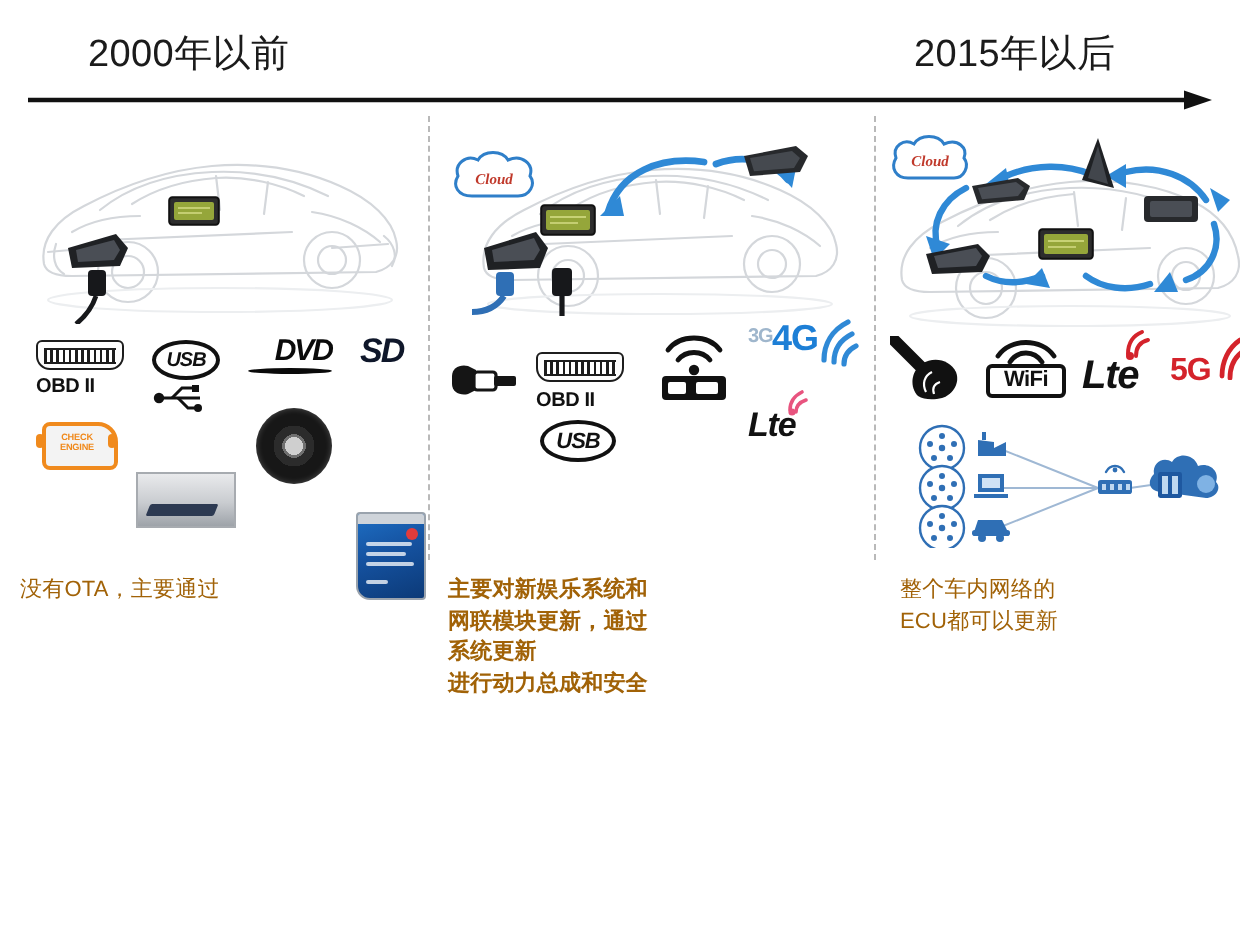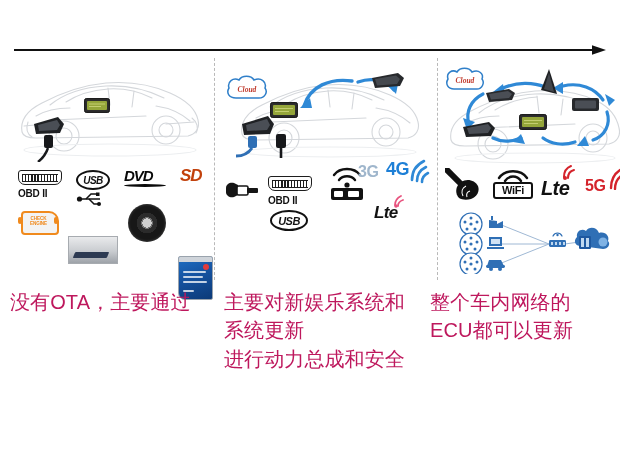--- a/index.html
+++ b/index.html
@@ -133,21 +133,21 @@
     height: 3px;
     background: #0a0a0a;
     border-radius: 50%;
     margin-top: 1px;
   }
 
   
   .sd-word {
     font-weight: bold;
     font-style: italic;
-    color: #c2410c;
+    color: #0f172a;
     font-size: 17px;
     letter-spacing: -1px;
     line-height: 1;
   }
 
   
   .cel {
     width: 40px; height: 26px;
     position: relative;
   }
@@ -269,35 +269,37 @@
   .word-wifi {
     font-weight: bold;
     color: #111;
     line-height: 1;
     letter-spacing: -0.3px;
   }
 
   
   .caption {
     position: absolute;
-    font-size: 20px;
+    font-size: 11px;
     line-height: 1.42;
-    color: #be185d;
+    color: #a16207;
     letter-spacing: 0.1px;
   }
   #caption-0 { left: 10px;  top: 288px; width: 200px; }
-  #caption-1 { left: 224px; top: 288px; width: 206px; }
-  #caption-2 { left: 430px; top: 288px; width: 170px; }
+  #caption-1 { left: 224px; top: 288px; width: 206px; font-weight: bold; }
+  #caption-2 { left: 450px; top: 288px; width: 170px; }
   .caption span { display: block; white-space: nowrap; }
 </style>
 </head>
 <body>
 
 <div id="page">
 
+  <div class="era-label" id="era-0">2000年以前</div>
+  <div class="era-label" id="era-2">2015年以后</div>
 
   <svg class="timeline-axis" viewBox="0 0 592 10">
     <line x1="0" y1="5" x2="578" y2="5" stroke="#111" stroke-width="2.2"></line>
     <polygon points="578,0.2 592,5 578,9.8" fill="#111"></polygon>
   </svg>
 
   <div class="divider" id="divider-1"></div>
   <div class="divider" id="divider-2"></div>
 
   <div class="column" id="column-0">
@@ -365,21 +367,21 @@
             <line x1="4" y1="7" x2="24" y2="7"></line>
             <path d="M10 7 L15 2 L21 2"></path>
             <path d="M13 7 L18 12 L23 12"></path>
           </g>
           <circle cx="3.5" cy="7" r="2.6" fill="#111"></circle>
           <rect x="20" y="0.5" width="3.5" height="3.5" fill="#111"></rect>
           <circle cx="23" cy="12" r="2" fill="#111"></circle>
         </svg>
       </div>
 
-      <div class="ic" style="left:118px; top:6px; width:42px;">
+      <div class="ic" style="left:118px; top:6px; width:42px;text-align:right;">
         <div class="dvd-word">DVD</div>
         <div class="dvd-base"></div>
       </div>
 
       <div class="ic" style="left:174px; top:5px;">
         <div class="sd-word">SD</div>
       </div>
 
       <div class="ic cel" style="left:12px; top:46px;">
         <div class="cel-body"></div>
@@ -499,21 +501,21 @@
             <path d="M6 17 C12 9 26 9 32 17"></path>
             <path d="M11 22 C15 17 23 17 27 22"></path>
           </g>
           <circle cx="19" cy="27" r="2.6" fill="#111"></circle>
           <rect x="3" y="30" width="32" height="12" rx="2" fill="#111"></rect>
           <rect x="6" y="33" width="9" height="6" rx="1" fill="#fff"></rect>
           <rect x="20" y="33" width="11" height="6" rx="1" fill="#fff"></rect>
         </svg>
       </div>
 
-      <div class="ic word-3g" style="left:140px; top:6px; font-size:16px;">3G</div>
+      <div class="ic word-3g" style="left:156px; top:6px; font-size:10px;">3G</div>
       <div class="ic word-4g" style="left:168px; top:2px; font-size:18px;">4G</div>
       <svg class="ic" style="left:190px; top:0px;" width="26" height="26" viewBox="0 0 26 26">
         <g fill="none" stroke="#2f89d6" stroke-width="2.6" stroke-linecap="round">
           <path d="M4 22 C4 14 8 7 16 3"></path>
           <path d="M9 23 C9 17 12 12 18 9"></path>
           <path d="M14 24 C14 20 16 17 20 15"></path>
         </g>
       </svg>
 
       <div class="ic word-lte" style="left:156px; top:46px; font-size:17px;">Lte</div>
@@ -733,20 +735,21 @@
       </svg>
     </div>
   </div>
 
   <div class="caption" id="caption-0">
     <span>没有OTA，主要通过</span>
   </div>
 
   <div class="caption" id="caption-1">
     <span>主要对新娱乐系统和</span>
+    <span>网联模块更新，通过</span>
     <span>系统更新</span>
     <span>进行动力总成和安全</span>
   </div>
 
   <div class="caption" id="caption-2">
     <span>整个车内网络的</span>
     <span>ECU都可以更新</span>
   </div>
 
 </div>

